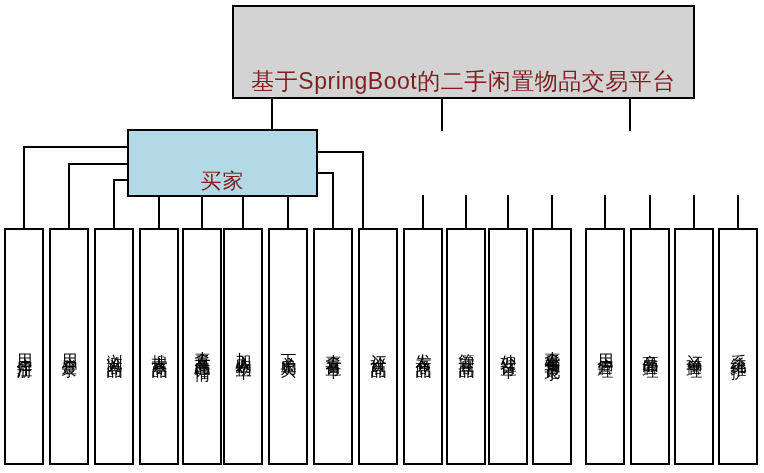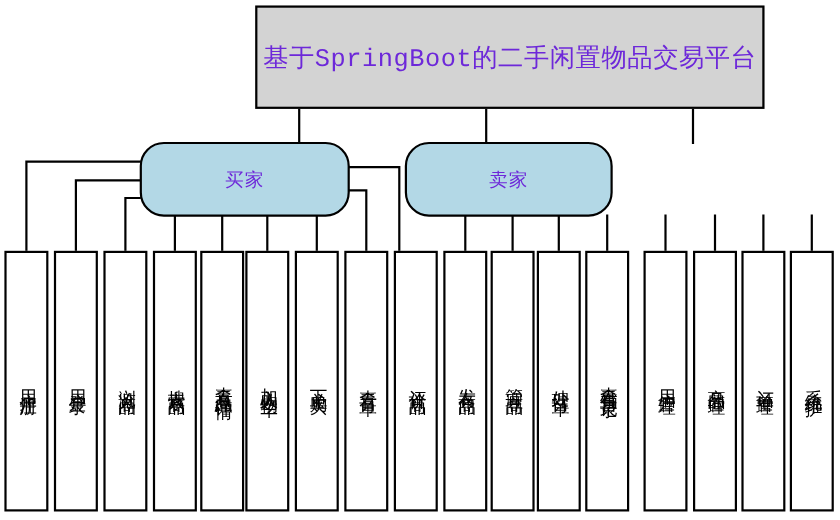--- a/index.html
+++ b/index.html
@@ -10,37 +10,35 @@
     background: #ffffff;
     overflow: hidden;
     font-family: "Liberation Sans", sans-serif;
   }
   .connector-svg { position: absolute; left: 0; top: 0; }
   .node {
     position: absolute;
     box-sizing: border-box;
     border: 2px solid var(--border, #000);
     display: flex;
-    align-items: center;
+    align-items: flex-end;
     justify-content: center;
-    color: #6d28d9;
-    font-family: Liberation Mono, monospace;
+    color: #7f1d1d;
   }
   .root-node {
     left: 232px; top: 5px; width: 463px; height: 94px;
     background: var(--root-fill, #d3d3d3);
     font-size: 23px;
     letter-spacing: 0.5px;
   }
   .group-node {
     top: 129px; height: 68px;
     background: var(--group-fill, #b3d8e6);
-    font-size: 17px;
+    font-size: 21px;
     letter-spacing: 1px;
-    border-radius: 22px;
   }
   .group-buyer  { left: 127px; width: 191px; }
   .group-seller { left: 368px; width: 189px; }
   .group-admin  { left: 567px; width: 190px; }
   .leaf {
     position: absolute;
     top: 228px; height: 237px; width: 40px;
     box-sizing: border-box;
     border: 2px solid var(--border, #000);
     background: var(--leaf-fill, #fff);
@@ -68,23 +66,20 @@
   </svg>
 
   <div class="node root-node">
     <span>基于SpringBoot的二手闲置物品交易平台</span>
   </div>
 
   <div class="node group-node group-buyer">
     <span>买家</span>
   </div>
 
-  <div class="node group-node group-seller">
-    <span>卖家</span>
-  </div>
 
 
   <div id="leaf-layer">
       <div class="leaf" style="left: 4px;">
         <span>用户注册</span>
       </div>
       <div class="leaf" style="left: 49px;">
         <span>用户登录</span>
       </div>
       <div class="leaf" style="left: 94px;">

